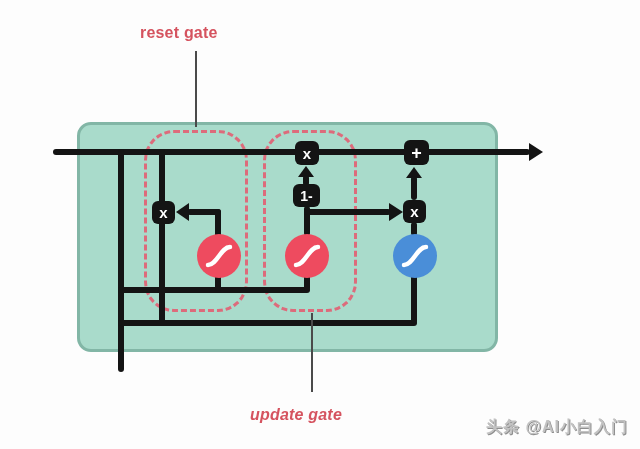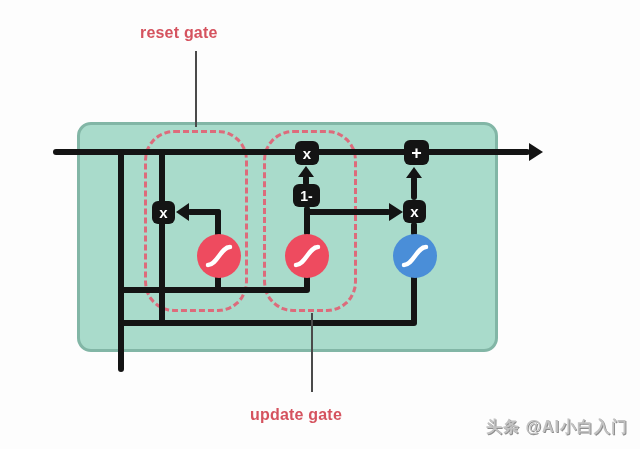--- a/index.html
+++ b/index.html
@@ -120,17 +120,17 @@
   <div class="act-circle act-blue" style="left:393px;top:234px;">
     <svg width="44" height="44" viewBox="0 0 44 44">
       <path d="M 11 31 C 20 31 24 13 33 13" stroke="#ffffff" stroke-width="4.5" fill="none" stroke-linecap="round"></path>
     </svg>
   </div>
 
   <div class="pointer-line" style="left:195px;top:51px;height:76px;"></div>
   <div class="pointer-line" style="left:311px;top:313px;height:79px;"></div>
 
   <div class="gate-label" style="left:140px;top:24px;width:115px;">reset gate</div>
-  <div class="gate-label" style="left:250px;top:406px;width:122px;">update gate</div>
+  <div class="gate-label" style="left:250px;top:406px;width:122px;font-style:italic;">update gate</div>
 
   <div class="watermark">头条 @AI小白入门</div>
 
 </div>
 
 </body></html>

